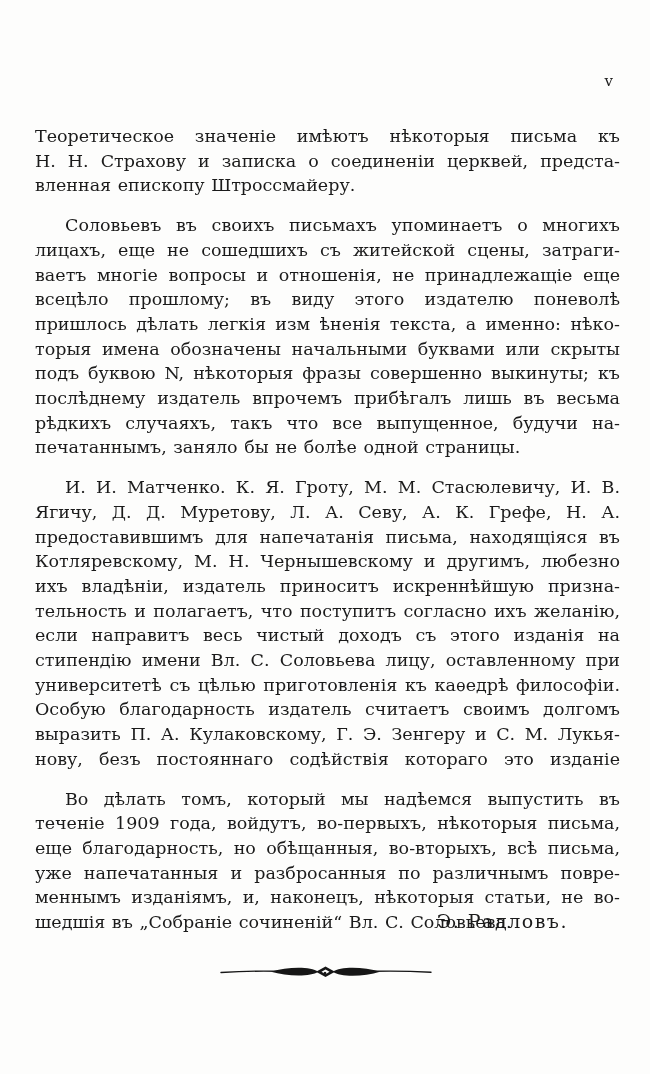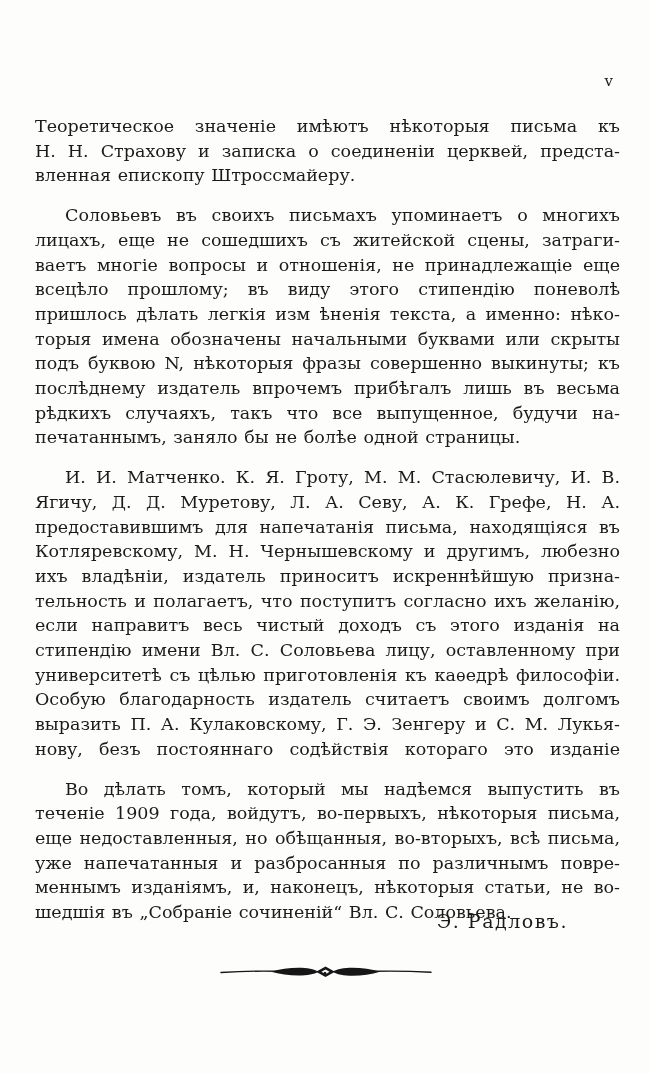--- a/index.html
+++ b/index.html
@@ -20,21 +20,21 @@
   .page-number {
     position: absolute;
     top: 74px;
     right: 37px;
     font-size: 15px;
     line-height: 1;
     color: #1b1b1b;
   }
   .text-block {
     position: absolute;
-    top: 114px;
+    top: 124px;
     left: 35px;
     right: 30px;
     font-size: 17.5px;
     line-height: 24.7px;
   }
   .para { margin: 0 0 0 0; padding: 0; }
   .para + .para { margin-top: 15px; }
   .line {
     text-align: justify;
     text-align-last: justify;
@@ -73,21 +73,21 @@
   <div class="text-block">
       <div class="para">
         <div class="line">Теоретическое значеніе имѣютъ нѣкоторыя письма къ</div>
         <div class="line">Н. Н. Страхову и записка о соединеніи церквей, предста-</div>
         <div class="line last">вленная епископу Штроссмайеру.</div>
       </div>
       <div class="para">
         <div class="line indent">Соловьевъ въ своихъ письмахъ упоминаетъ о многихъ</div>
         <div class="line">лицахъ, еще не сошедшихъ съ житейской сцены, затраги-</div>
         <div class="line">ваетъ многіе вопросы и отношенія, не принадлежащіе еще</div>
-        <div class="line">всецѣло прошлому; въ виду этого стипендію поневолѣ</div>
+        <div class="line">всецѣло прошлому; въ виду этого издателю поневолѣ</div>
         <div class="line">пришлось дѣлать легкія изм ѣненія текста, а именно: нѣко-</div>
         <div class="line">торыя имена обозначены начальными буквами или скрыты</div>
         <div class="line">подъ буквою N, нѣкоторыя фразы совершенно выкинуты; къ</div>
         <div class="line">послѣднему издатель впрочемъ прибѣгалъ лишь въ весьма</div>
         <div class="line">рѣдкихъ случаяхъ, такъ что все выпущенное, будучи на-</div>
         <div class="line last">печатаннымъ, заняло бы не болѣе одной страницы.</div>
       </div>
       <div class="para">
         <div class="line indent">И. И. Матченко. К. Я. Гроту, М. М. Стасюлевичу, И. В.</div>
         <div class="line">Ягичу, Д. Д. Муретову, Л. А. Севу, А. К. Грефе, Н. А.</div>
@@ -98,21 +98,21 @@
         <div class="line">если направитъ весь чистый доходъ съ этого изданія на</div>
         <div class="line">стипендію имени Вл. С. Соловьева лицу, оставленному при</div>
         <div class="line">университетѣ съ цѣлью приготовленія къ каѳедрѣ философіи.</div>
         <div class="line">Особую благодарность издатель считаетъ своимъ долгомъ</div>
         <div class="line">выразить П. А. Кулаковскому, Г. Э. Зенгеру и С. М. Лукья-</div>
         <div class="line">нову, безъ постояннаго содѣйствія котораго это изданіе</div>
       </div>
       <div class="para">
         <div class="line indent">Во дѣлать томъ, который мы надѣемся выпустить въ</div>
         <div class="line">теченіе 1909 года, войдутъ, во-первыхъ, нѣкоторыя письма,</div>
-        <div class="line">еще недоставленныя, но обѣщанныя, во-вторыхъ, всѣ письма,</div>
+        <div class="line">еще благодарность, но обѣщанныя, во-вторыхъ, всѣ письма,</div>
         <div class="line">уже напечатанныя и разбросанныя по различнымъ повре-</div>
         <div class="line">меннымъ изданіямъ, и, наконецъ, нѣкоторыя статьи, не во-</div>
         <div class="line last">шедшія въ „Собраніе сочиненій“ Вл. С. Соловьева.</div>
       </div>
     </div>
 
   <div class="signature">Э. Радловъ.</div>
 
   <div class="ornament">
     <svg viewBox="0 0 215 20" xmlns="http://www.w3.org/2000/svg" preserveAspectRatio="none">

